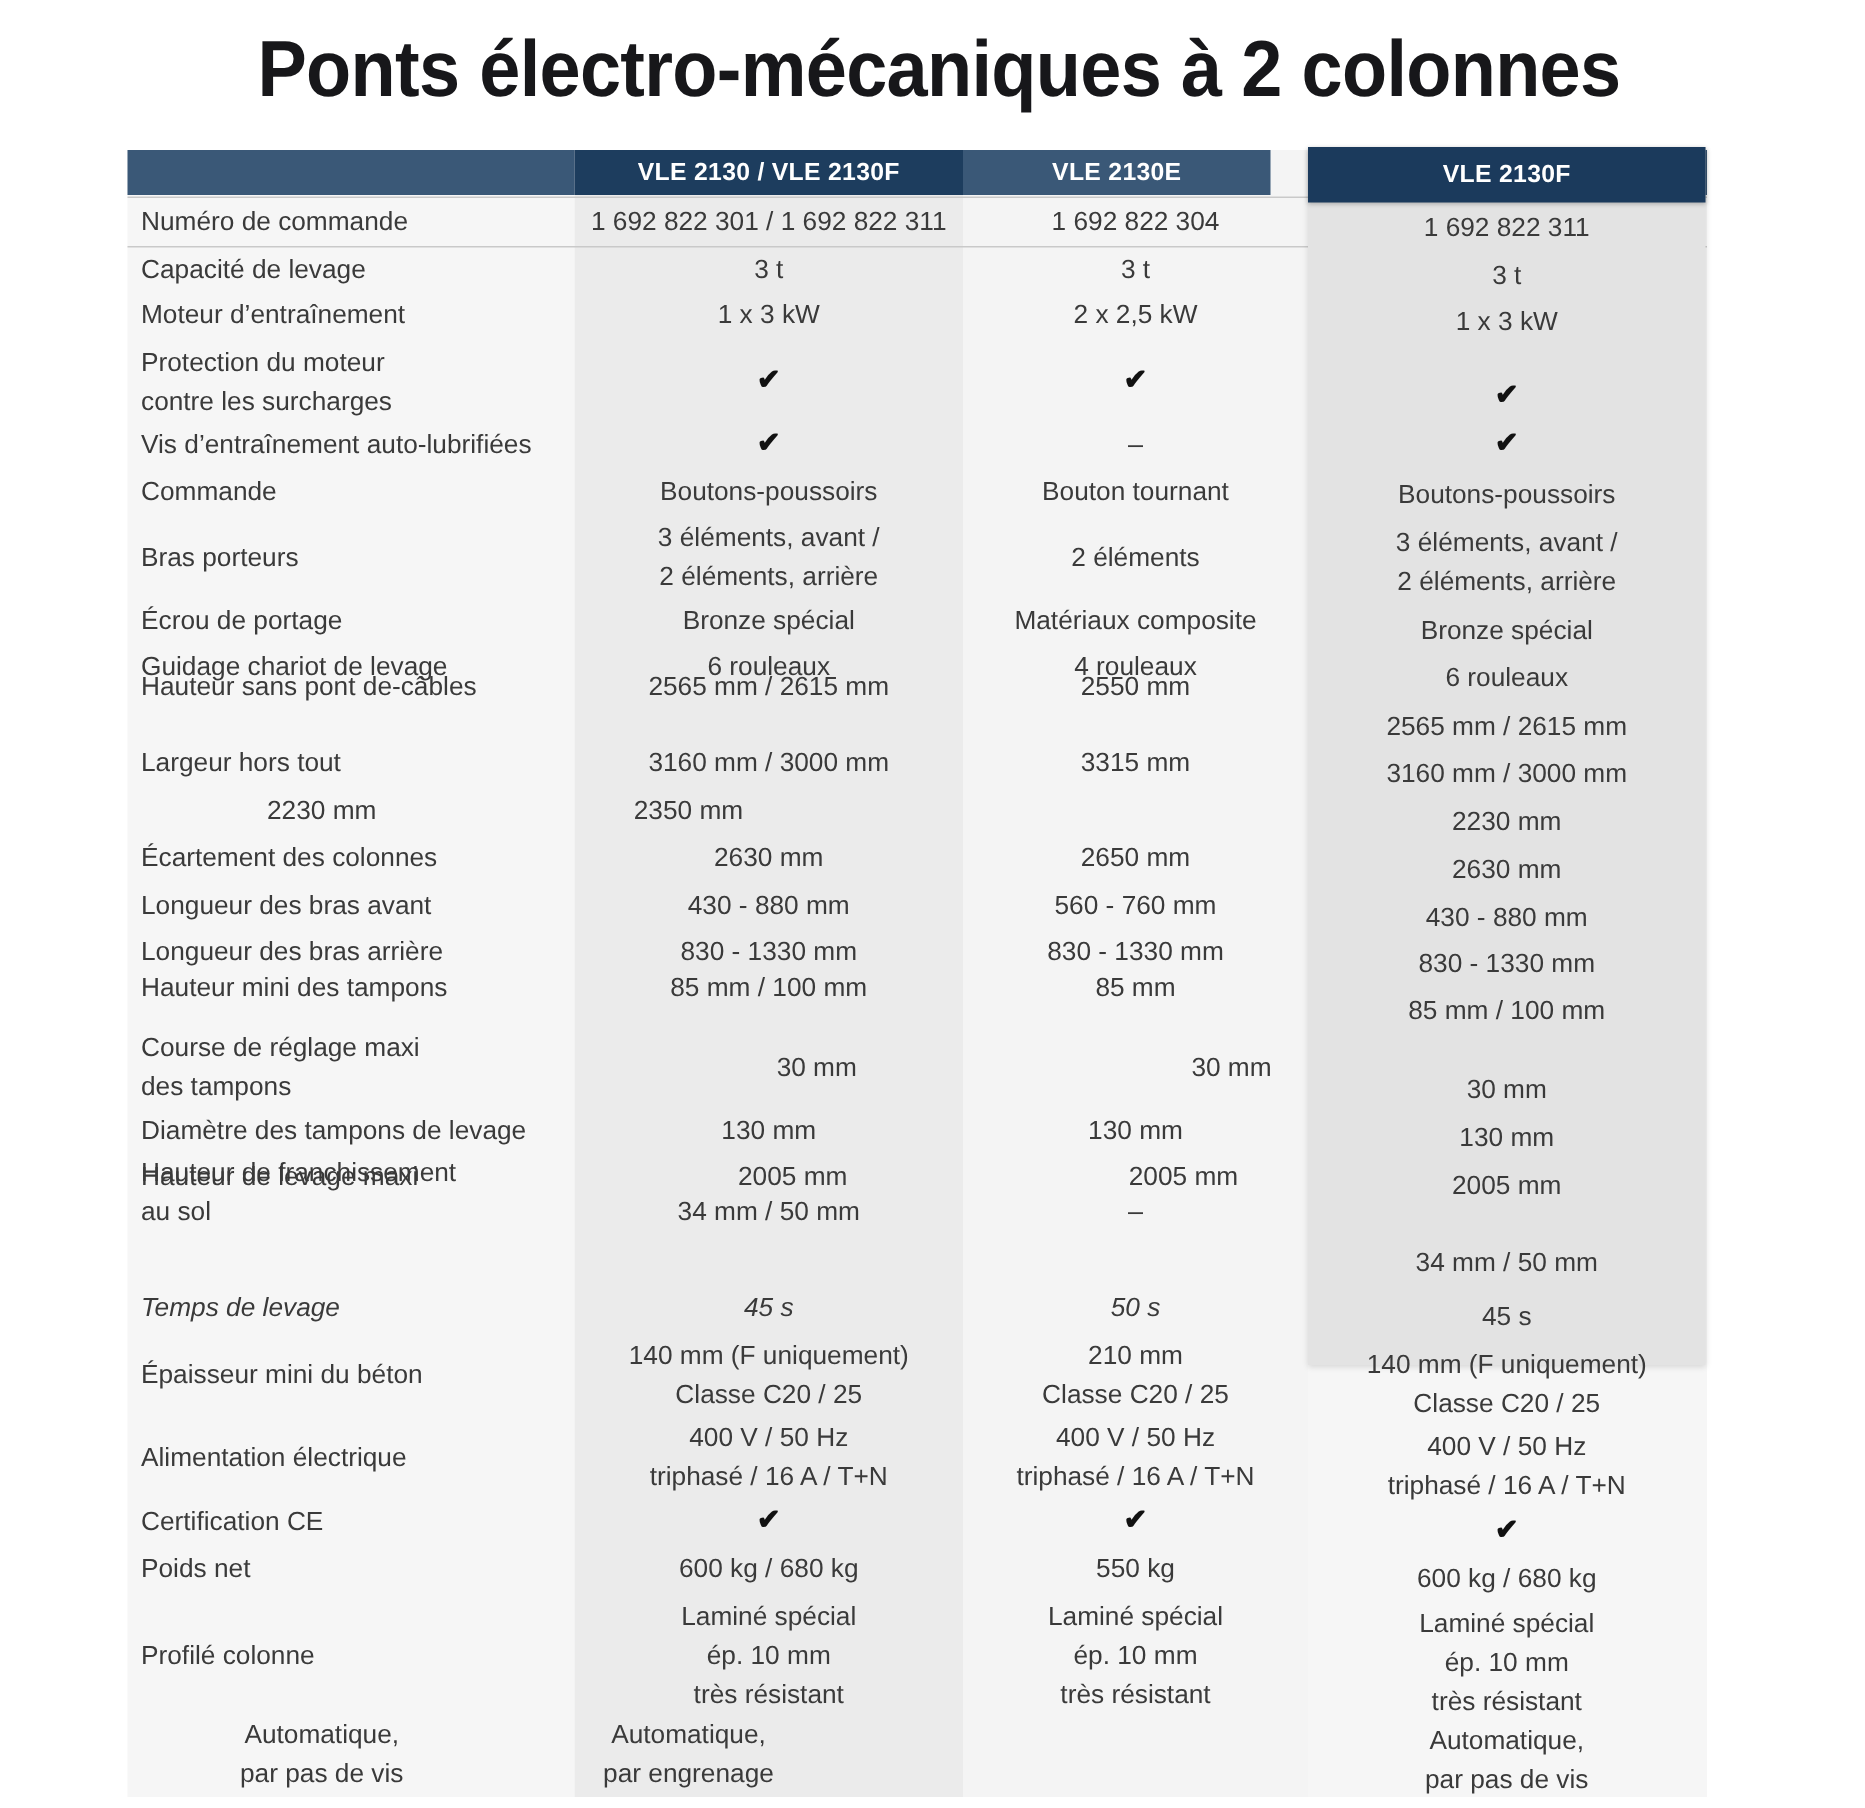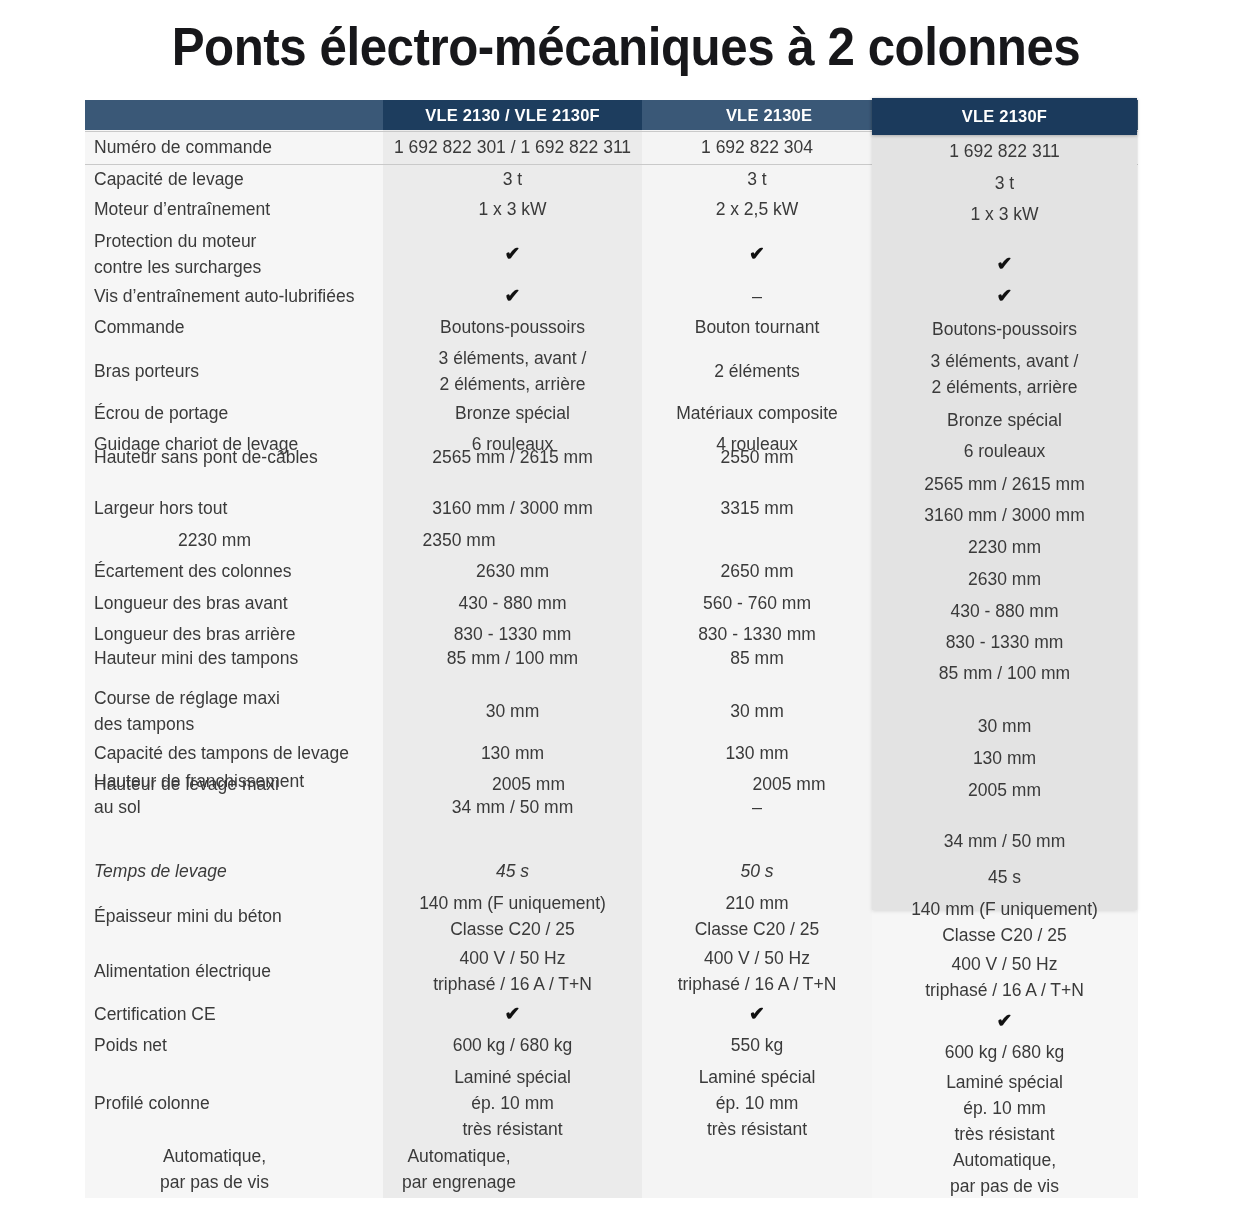--- a/index.html
+++ b/index.html
@@ -62,21 +62,21 @@
     color: #ffffff;
     font-weight: bold;
     font-size: 16.5px;
     line-height: 30px;
     text-align: center;
     letter-spacing: 0.2px;
     white-space: nowrap;
   }
   .hdr-label { left: 0px;   width: 298px; background: #3a5877; }
   .hdr-c1    { left: 298px; width: 259px; background: #1d3d5e; }
-  .hdr-c2    { left: 557px; width: 230px; background: #3a5877; padding-left: 12px; }
+  .hdr-c2    { left: 557px; width: 205px; background: #3a5877; }
   .hdr-tail  { left: 787px; width: 266px; background: #3a5877; }
 
   
   .rule {
     position: absolute;
     left: 0;
     width: 1053px;
     height: 1px;
     background: #c9c9c9;
   }
@@ -243,28 +243,28 @@
       <div class="row" style="top: 521px;">
         <div class="cell cell-label">Longueur des bras arrière</div>
         <div class="cell cell-v1">830 - 1330 mm</div>
         <div class="cell cell-v2">830 - 1330 mm</div>
       </div>
       <div class="row" style="top: 545px;">
         <div class="cell cell-label">Hauteur mini des tampons</div>
         <div class="cell cell-v1">85 mm / 100 mm</div>
         <div class="cell cell-v2">85 mm</div>
       </div>
-      <div class="row" style="top: 585px;">
+      <div class="row" style="top: 585px; gap: 32px;">
         <div class="cell cell-label">Course de réglage maxi
 des tampons</div>
         <div class="cell cell-v1">30 mm</div>
         <div class="cell cell-v2">30 mm</div>
       </div>
       <div class="row" style="top: 640px;">
-        <div class="cell cell-label">Capacité des tampons de levage</div>
+        <div class="cell cell-label">Diamètre des tampons de levage</div>
         <div class="cell cell-v1">130 mm</div>
         <div class="cell cell-v2">130 mm</div>
       </div>
       <div class="row" style="top: 671px; gap: 16px;">
         <div class="cell cell-label">Hauteur de levage maxi</div>
         <div class="cell cell-v1">2005 mm</div>
         <div class="cell cell-v2">2005 mm</div>
       </div>
       <div class="row" style="top: 668px; align-items: flex-end;">
         <div class="cell cell-label">Hauteur de franchissement

